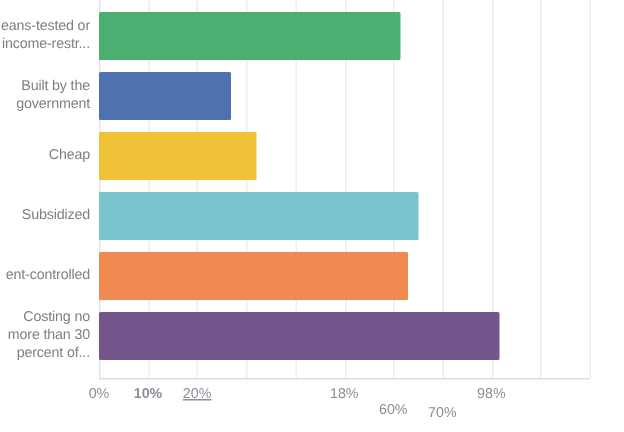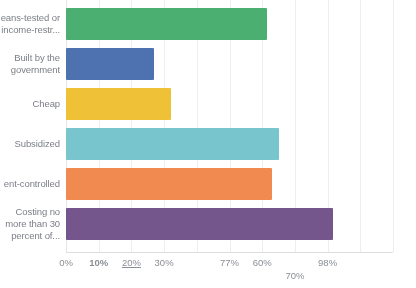--- a/index.html
+++ b/index.html
@@ -144,20 +144,19 @@
       <div class="cat-label" style="top: 178px;">ent-controlled</div>
       <div class="cat-label" style="top: 206px;">Costing no
 more than 30
 percent of...</div>
     </div>
 
   <div class="tick-labels" id="tick-labels">
       <div class="tick-label" style="left: 66px;">0%</div>
       <div class="tick-label" style="left: 98.7px; font-weight: bold;">10%</div>
       <div class="tick-label" style="left: 131.4px; text-decoration: underline;">20%</div>
-      <div class="tick-label" style="left: 164.1px;">30%</div>
-      <div class="tick-label" style="left: 229.5px;">77%</div>
-      <div class="tick-label" style="left: 262.2px;">60%</div>
+      <div class="tick-label" style="left: 229.5px;">18%</div>
+      <div class="tick-label" style="left: 262.2px; margin-top: 11px;">60%</div>
       <div class="tick-label" style="left: 294.9px; margin-top: 13px;">70%</div>
       <div class="tick-label" style="left: 327.6px;">98%</div>
     </div>
 
 </div>
 
 </body></html>

